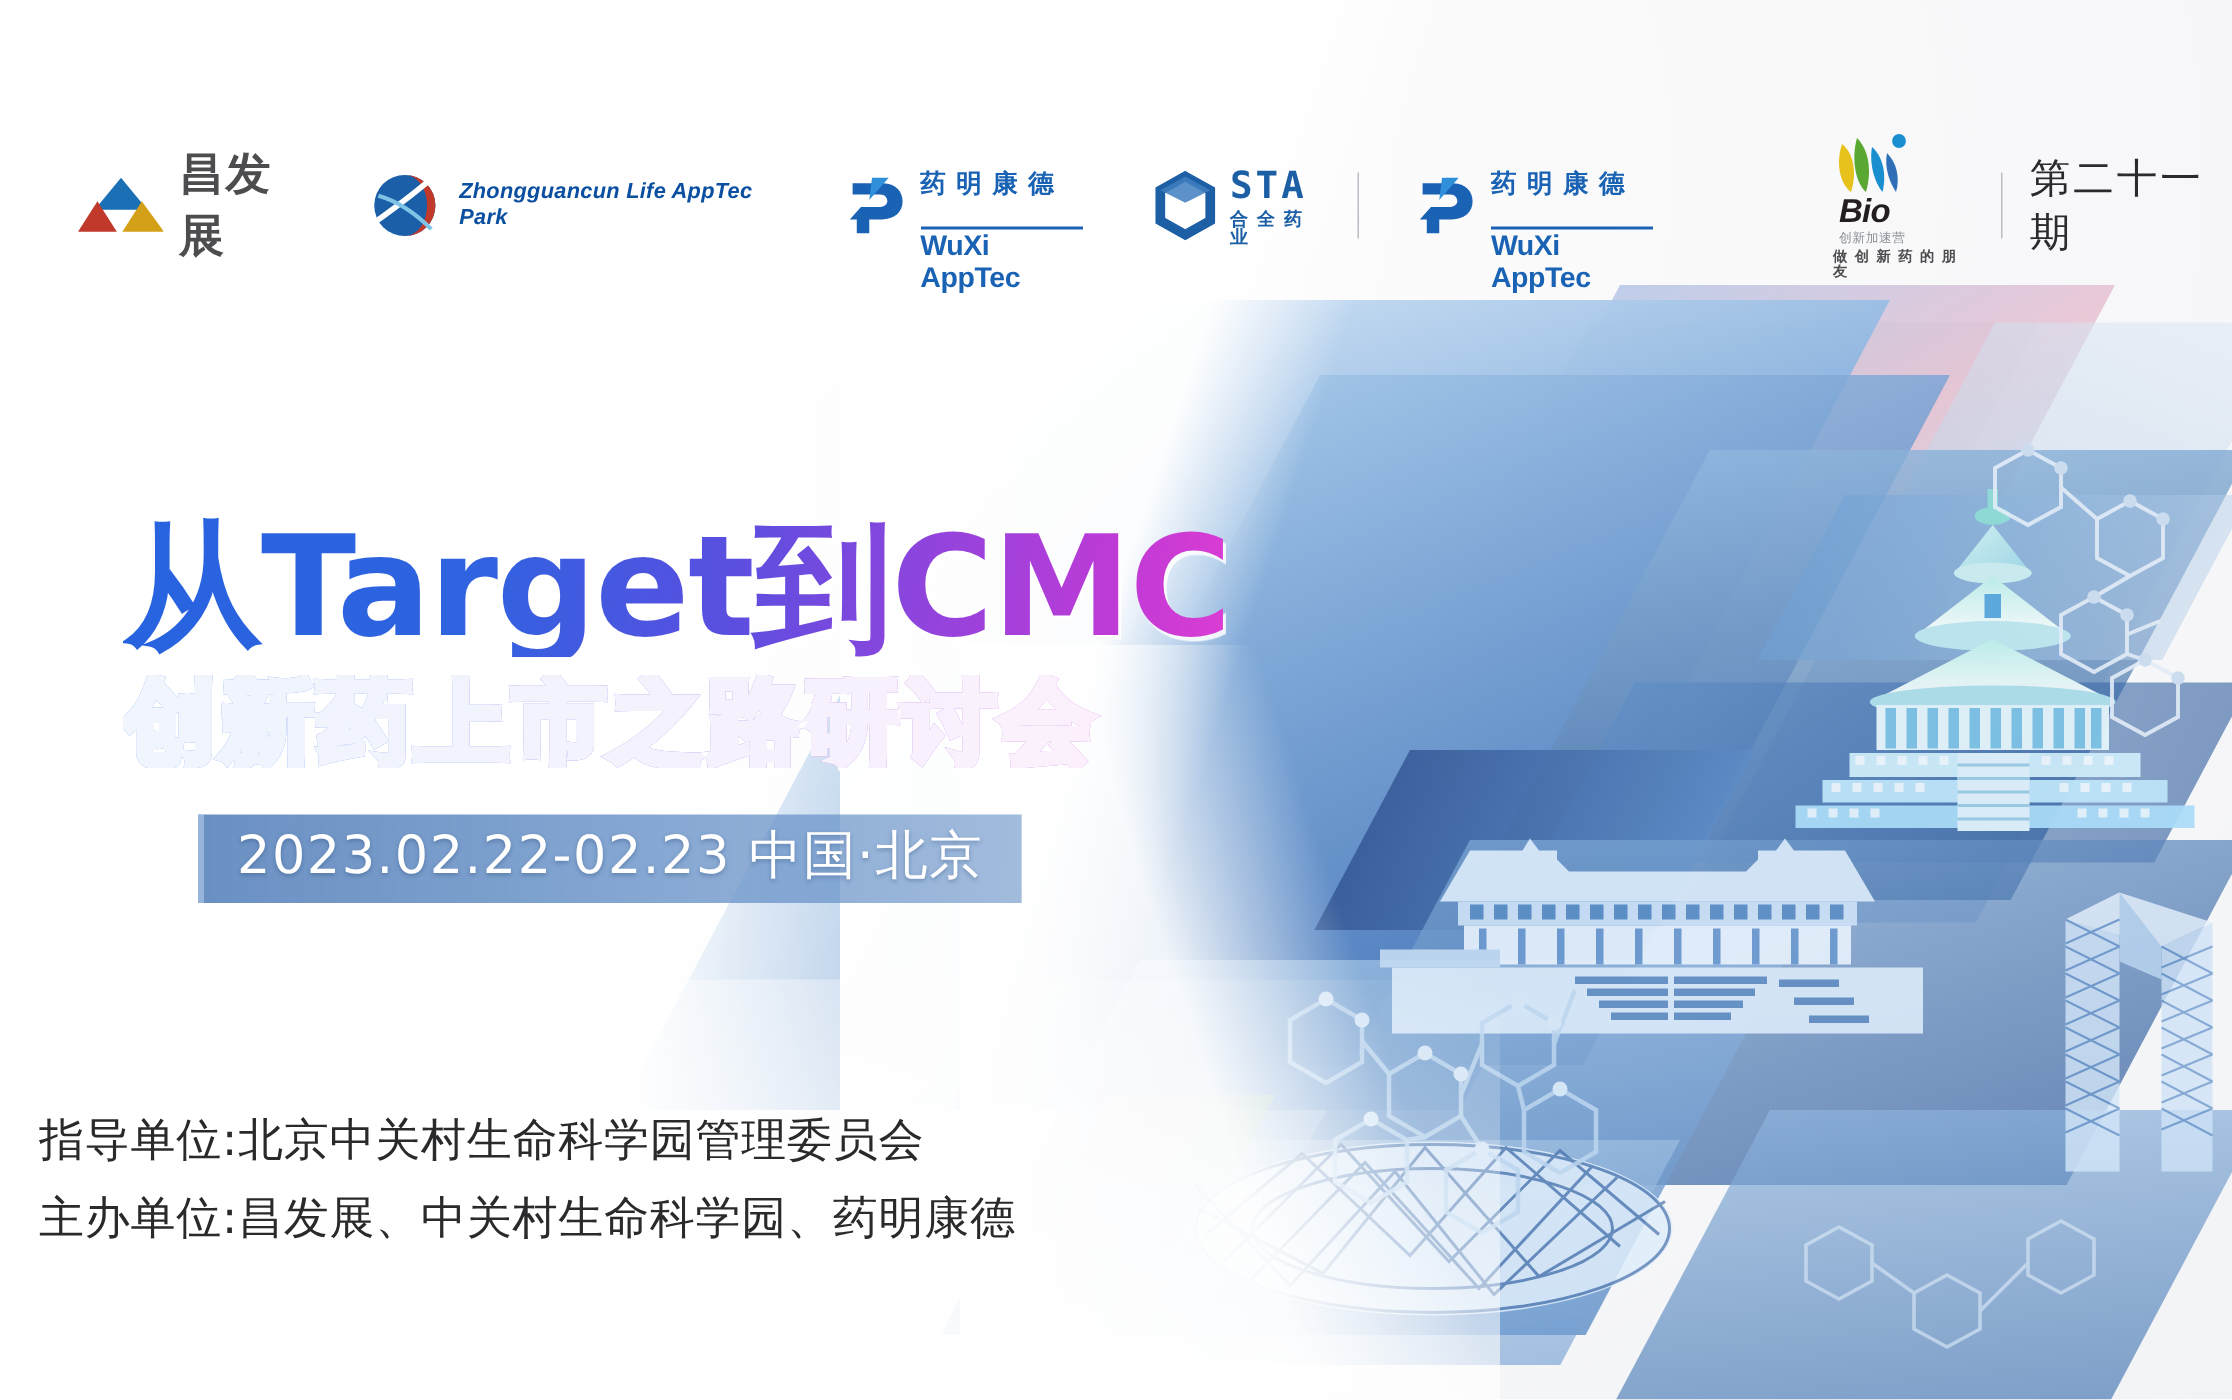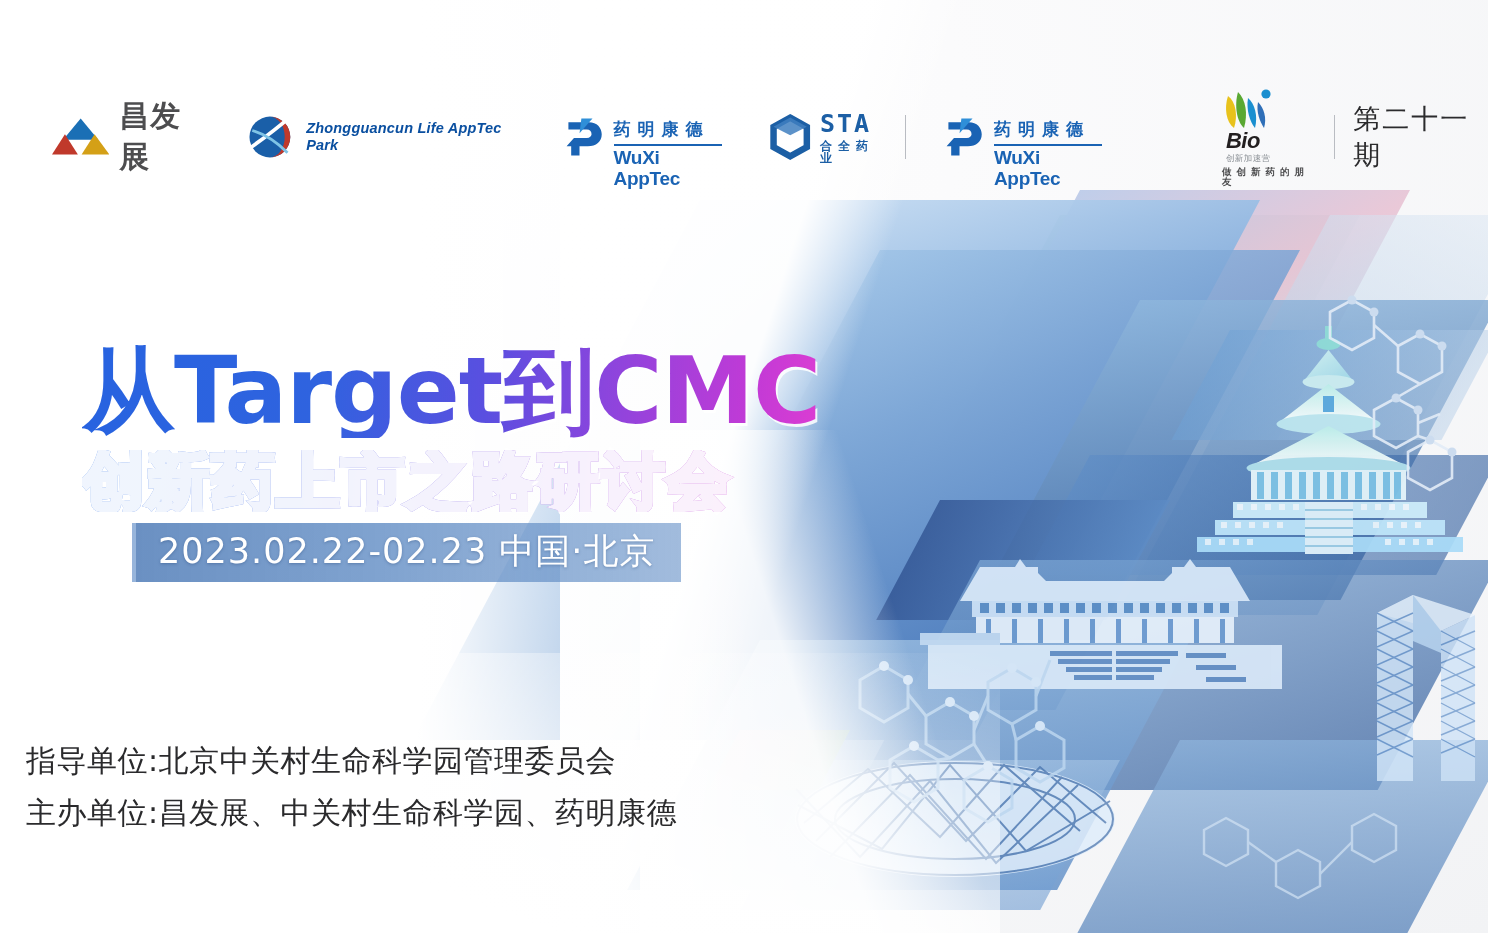--- a/index.html
+++ b/index.html
@@ -115,21 +115,21 @@
   .zgc-cn{
     font-size:26px;font-weight:700;color:#0a4fa0;letter-spacing:2px;
     line-height:1;
   }
   .zgc-en{
     font-size:14.5px;font-weight:700;color:#0a4fa0;font-style:italic;
     letter-spacing:.2px;line-height:1.15;
   }
   .wuxi-cn{
     font-size:17px;font-weight:700;color:#1a63b4;letter-spacing:7px;
-    line-height:1;border-bottom:2px solid #1a63b4;padding-bottom:6px;margin-top:36px;
+    line-height:1;border-bottom:2px solid #1a63b4;padding-bottom:20px;margin-top:36px;
   }
   .wuxi-en{
     font-size:19px;font-weight:700;color:#1a63b4;line-height:1.1;
     margin-top:2px;letter-spacing:-.3px;
   }
   .sta-en{
     font-size:25px;font-weight:700;color:#1c5fa5;letter-spacing:2px;
     line-height:1;font-family:"DejaVu Sans Mono",monospace;
   }
   .sta-cn{
@@ -173,21 +173,21 @@
     background:linear-gradient(95deg,
       #3f7fe8 0%, #4f73e6 22%, #7b5ce2 42%,
       #a94fdd 60%, #d845cf 78%, #f26bd0 100%);
     -webkit-background-clip:text;background-clip:text;
     color:transparent;-webkit-text-fill-color:transparent;
     paint-order:stroke fill;
     -webkit-text-stroke:5px rgba(255,255,255,.92);
     white-space:nowrap;
   }
   #date-banner{
-    margin-top:11px;margin-left:50px;
+    margin-top:31px;margin-left:50px;
     display:inline-block;
     padding:9px 26px 11px 22px;
     background:linear-gradient(90deg,
       rgba(86,129,186,.88) 0%,
       rgba(96,140,196,.80) 45%,
       rgba(104,146,200,.62) 100%);
     border-left:4px solid rgba(150,180,218,.9);
   }
   #date-text{
     font-family:"DejaVu Sans",sans-serif;

